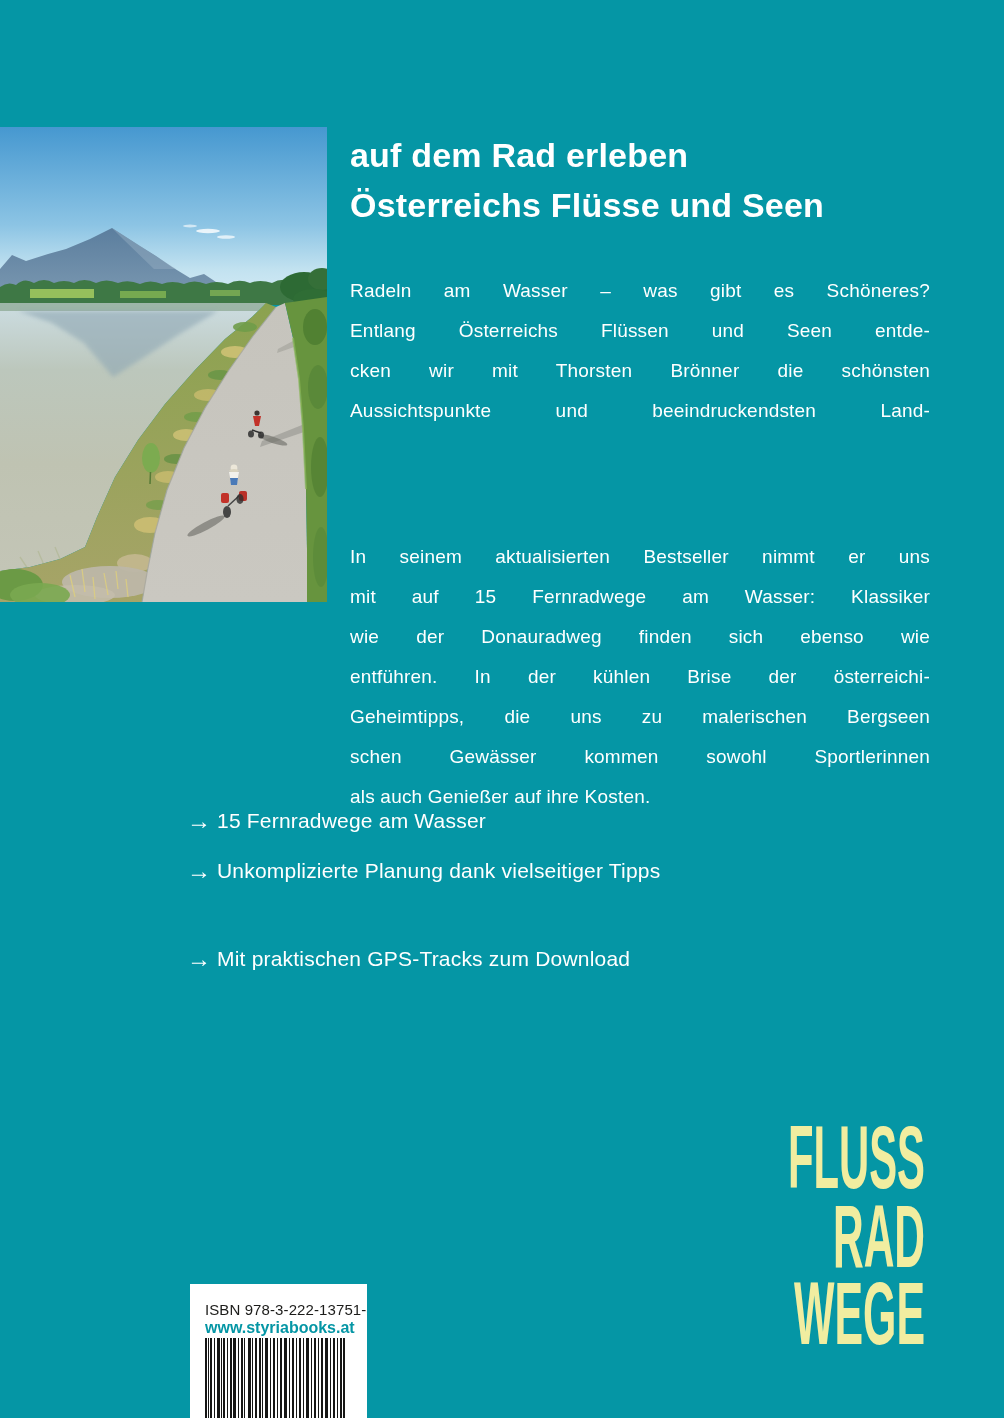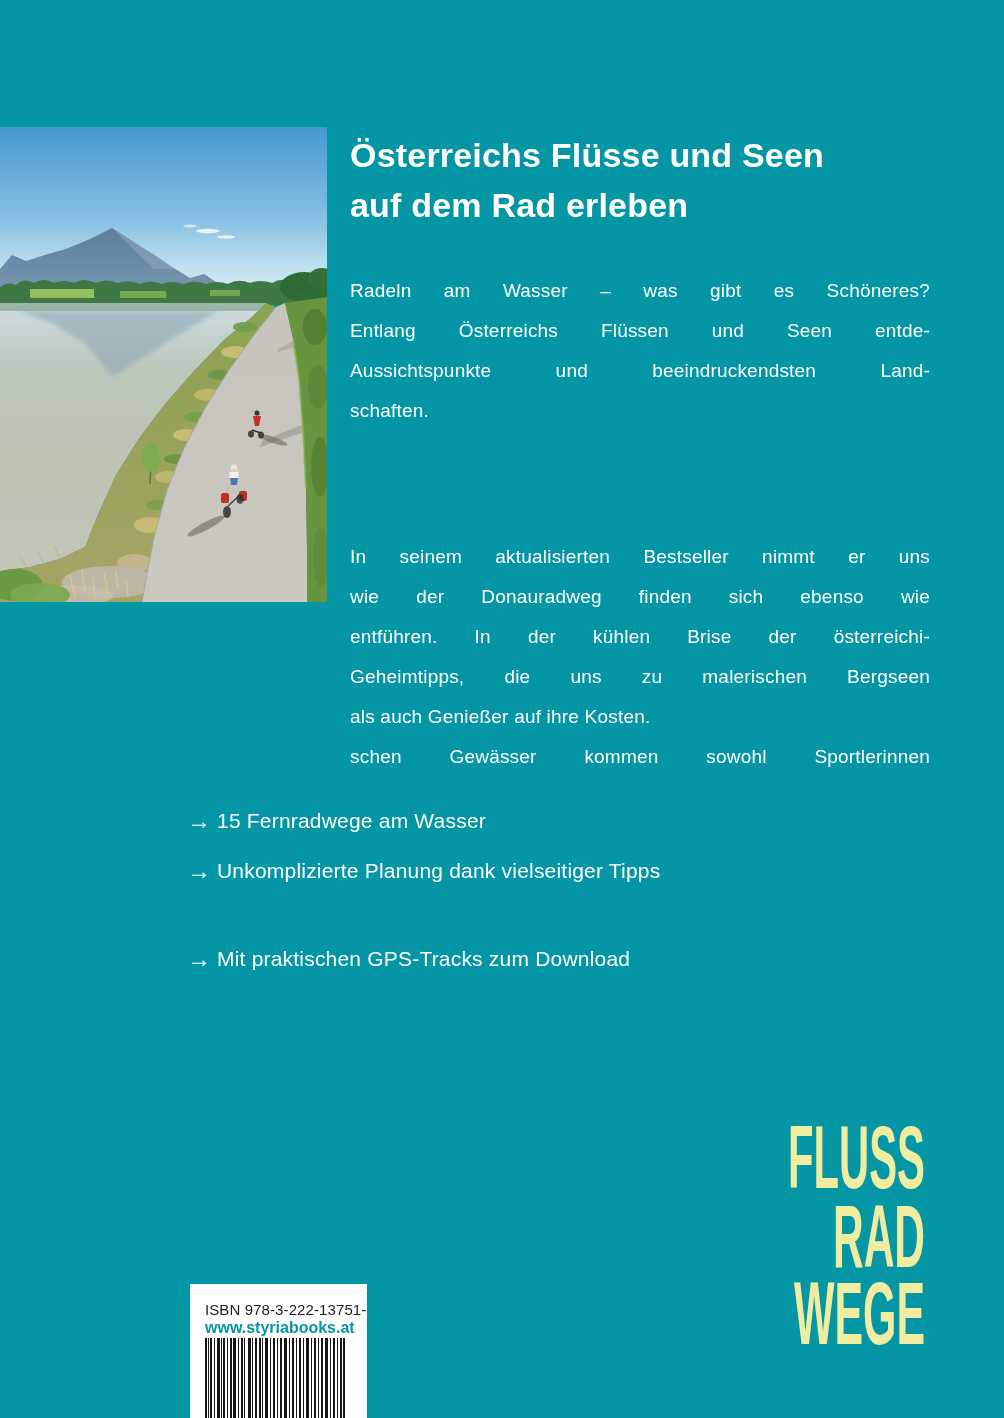--- a/index.html
+++ b/index.html
@@ -186,38 +186,39 @@
       <path d="M230,351 L238,351 L237,358 L231,358 Z" fill="#4a7ab8"></path>
       <line x1="228" y1="379" x2="240" y2="368" stroke="#444444" stroke-width="1.5"></line>
       <rect x="221" y="366" width="8" height="10" rx="2" fill="#c23128"></rect>
       <rect x="239" y="364" width="8" height="10" rx="2" fill="#b93028"></rect>
       <ellipse cx="227" cy="385" rx="4" ry="6" fill="#2e2e2e" opacity="0.85"></ellipse>
       <ellipse cx="240" cy="372" rx="3.6" ry="5" fill="#2e2e2e" opacity="0.8"></ellipse>
     </g>
   </svg>
 
   <div class="headline">
+    <div>auf dem Rad erleben</div>
     <div>Österreichs Flüsse und Seen</div>
-    <div>auf dem Rad erleben</div>
   </div>
 
   <div class="para p1">
     <div class="jline">Radeln am Wasser – was gibt es Schöneres?</div>
     <div class="jline">Entlang Österreichs Flüssen und Seen entde-</div>
+    <div class="jline">cken wir mit Thorsten Brönner die schönsten</div>
     <div class="jline">Aussichtspunkte und beeindruckendsten Land-</div>
-    <div class="jline last">schaften.</div>
   </div>
 
   <div class="para p2">
     <div class="jline">In seinem aktualisierten Bestseller nimmt er uns</div>
+    <div class="jline">mit auf 15 Fernradwege am Wasser: Klassiker</div>
     <div class="jline">wie der Donauradweg finden sich ebenso wie</div>
     <div class="jline">entführen. In der kühlen Brise der österreichi-</div>
     <div class="jline">Geheimtipps, die uns zu malerischen Bergseen</div>
+    <div class="jline">schen Gewässer kommen sowohl Sportlerinnen</div>
     <div class="jline last">als auch Genießer auf ihre Kosten.</div>
-    <div class="jline">schen Gewässer kommen sowohl Sportlerinnen</div>
   </div>
 
   <div class="bullets">
     <div class="bullet b1">
       <span class="arrow">→</span>
       <div class="btext">
         <div>15 Fernradwege am Wasser</div>
       </div>
     </div>
     <div class="bullet b2">

